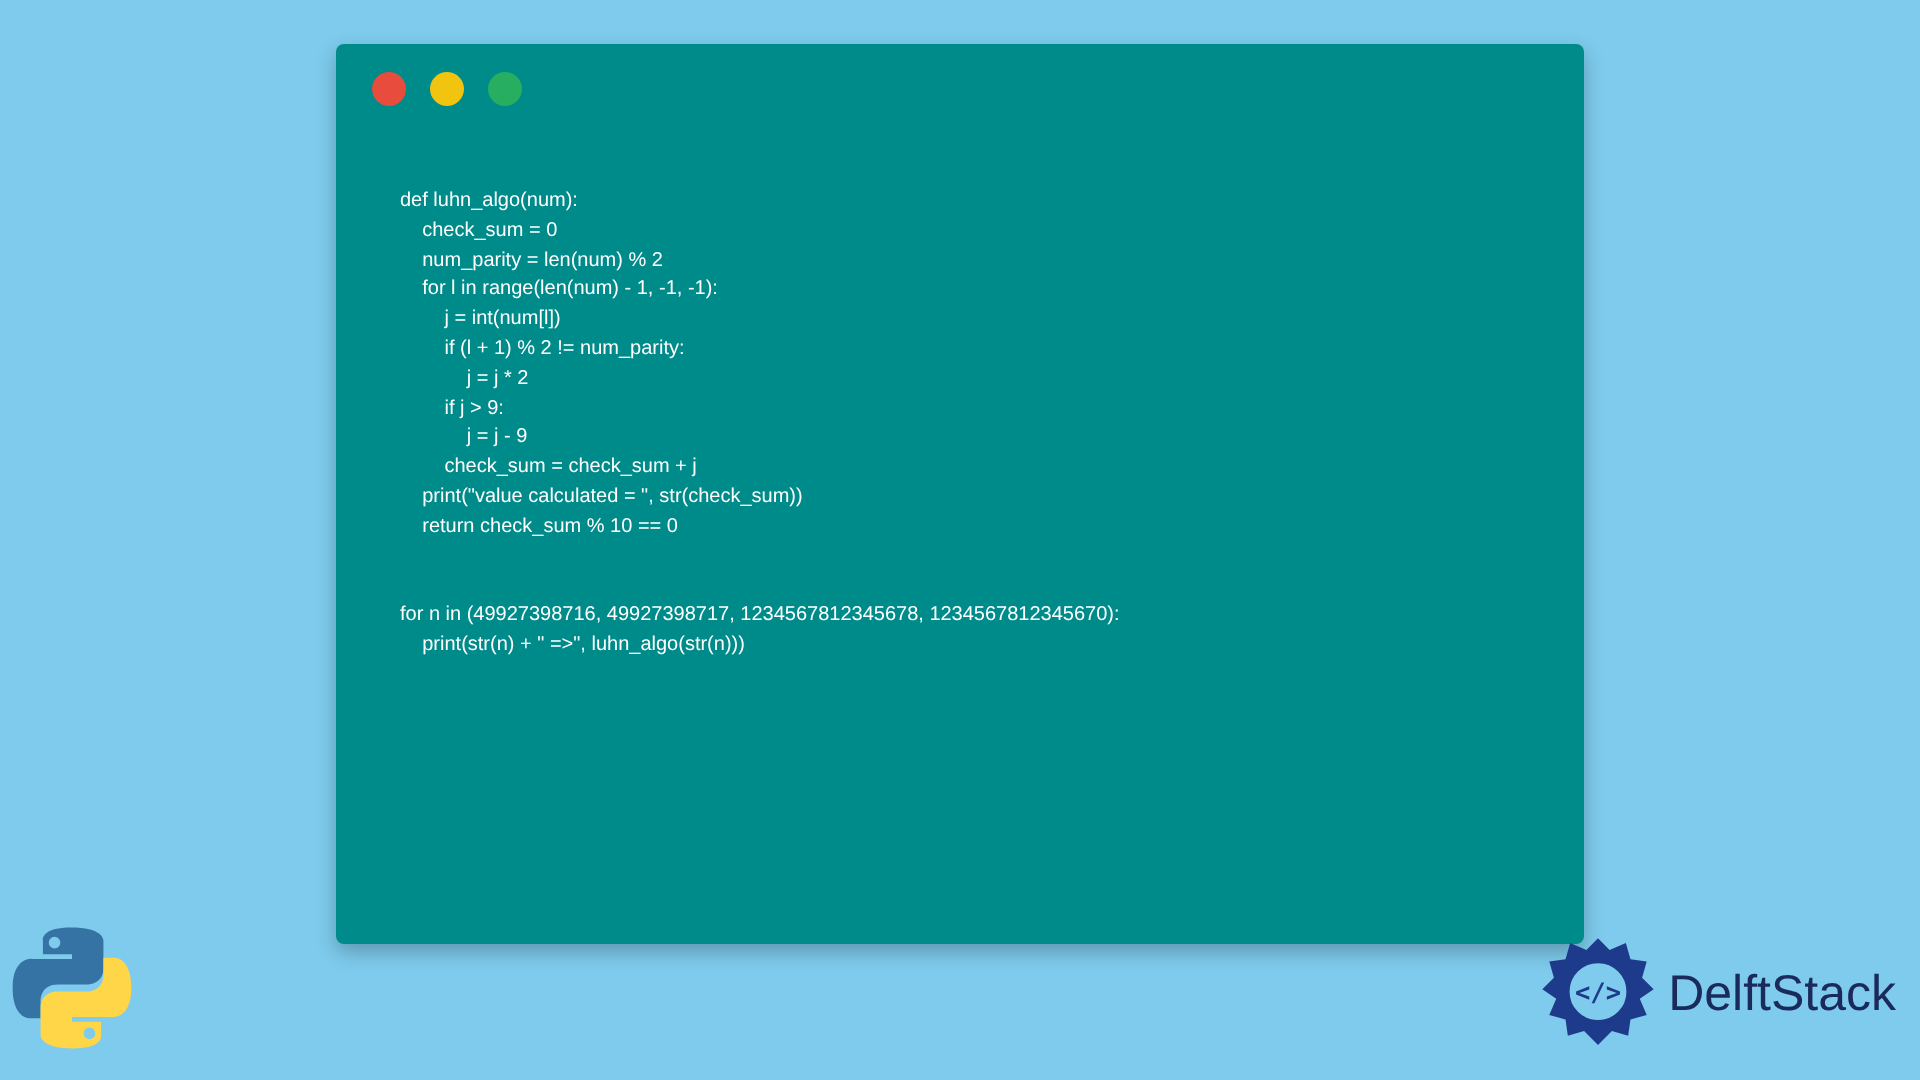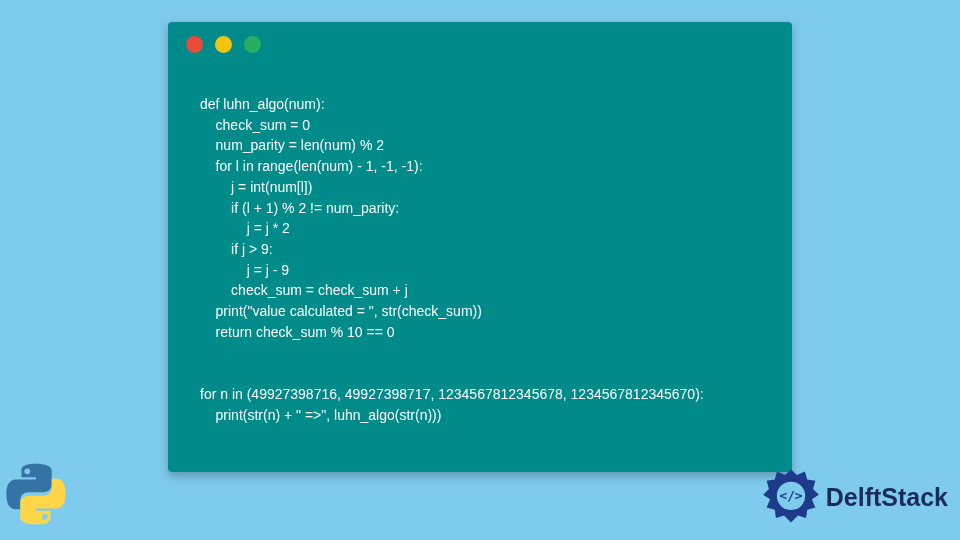--- a/index.html
+++ b/index.html
@@ -33,42 +33,42 @@
     height: 17px;
     border-radius: 50%;
   }
   .dot.red { background: #e74c3c; }
   .dot.yellow { background: #f1c40f; }
   .dot.green { background: #27ae60; }
   .code-body {
     padding: 28px 24px 28px 32px;
     color: #ffffff;
     font-family: Arial, Helvetica, sans-serif;
-    font-size: 14px;
+    font-size: 10px;
     line-height: 1.48;
     white-space: pre;
   }
   .python-logo {
     position: absolute;
     left: 4px;
     bottom: 14px;
     width: 64px;
     height: 64px;
   }
   .delft-logo {
     position: absolute;
     right: 12px;
     bottom: 14px;
     display: flex;
     align-items: center;
     gap: 6px;
   }
   .delft-text {
     font-size: 25px;
-    font-weight: 700;
+    font-weight: 400;
     color: #1a2a5a;
     font-family: "Segoe UI", Arial, sans-serif;
   }
 </style>
 </head>
 <body>
 
 <div class="code-window">
   <div class="titlebar">
     <div class="dot red"></div>

